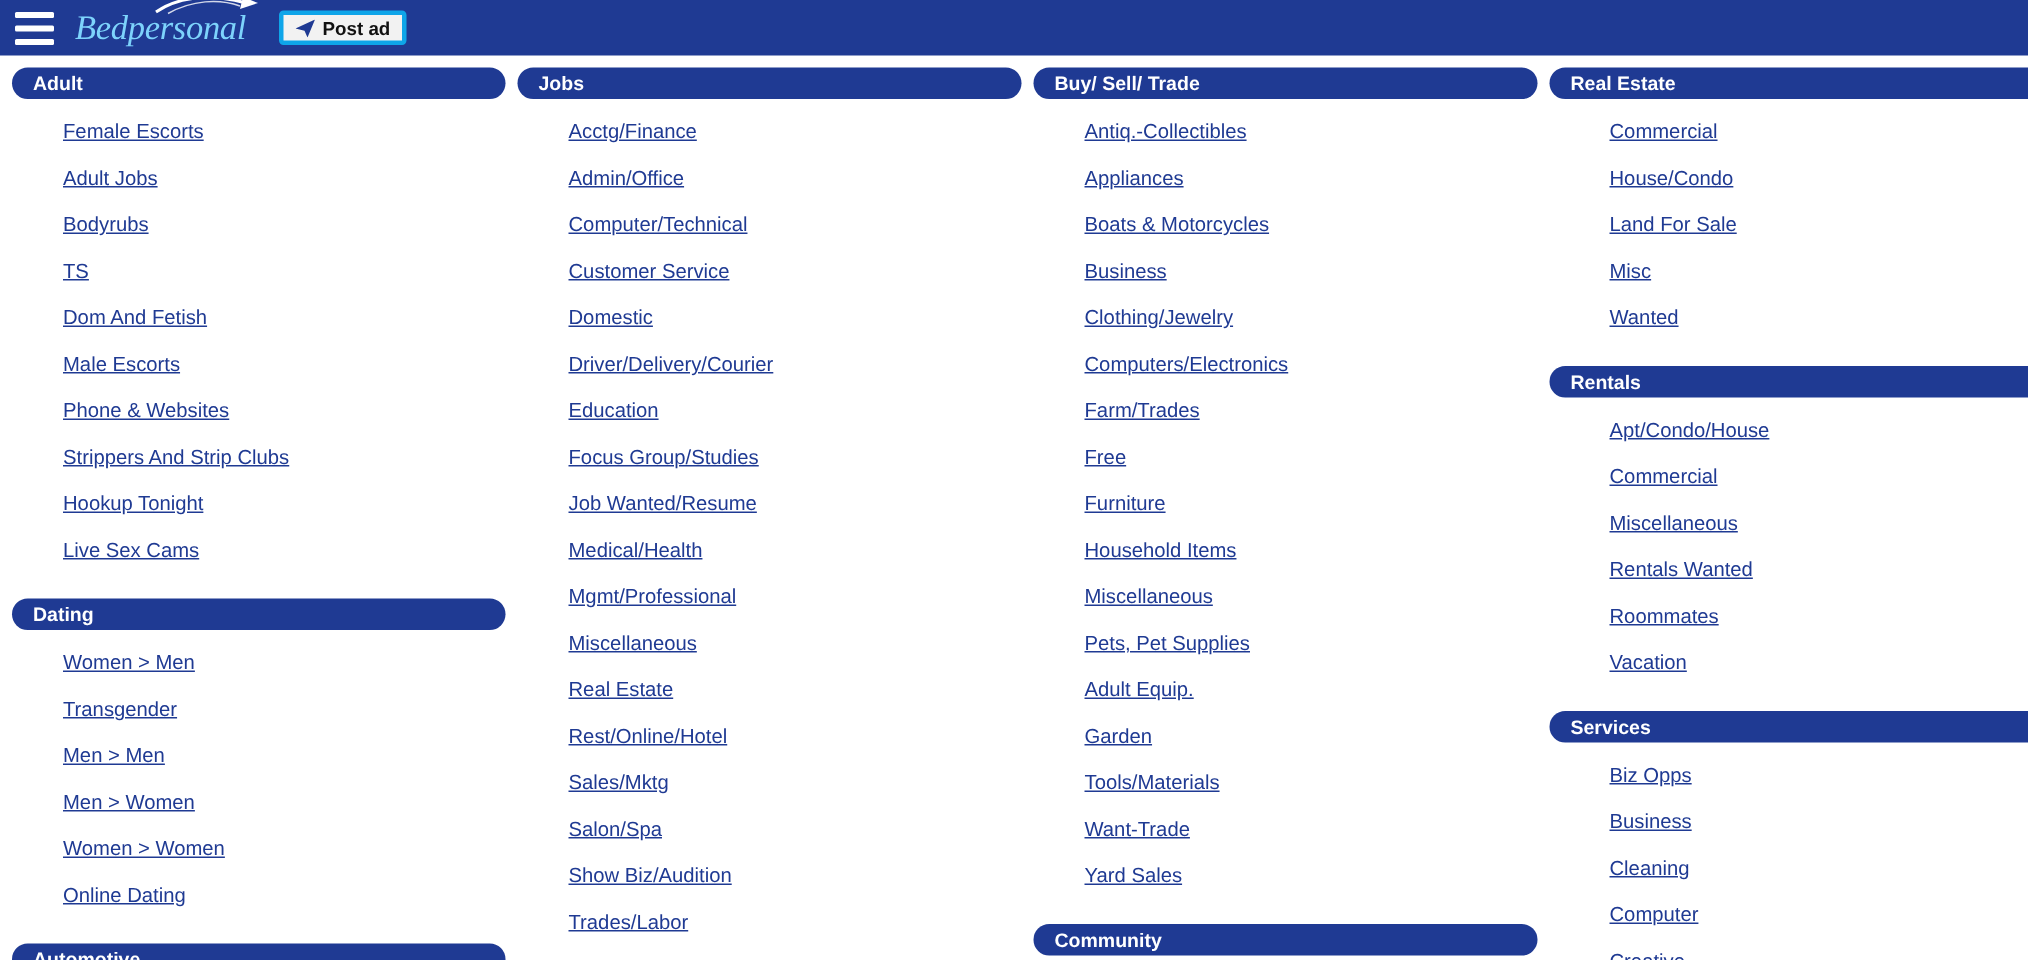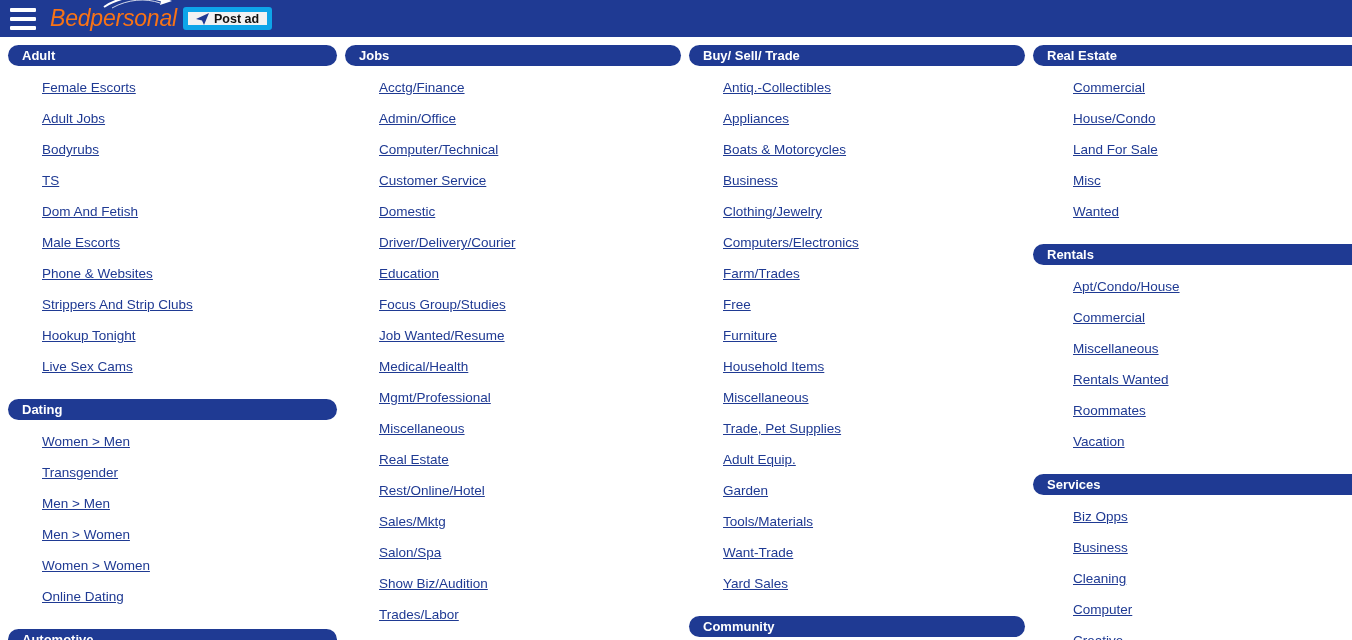--- a/index.html
+++ b/index.html
@@ -32,41 +32,41 @@
     margin-right: 14px;
   }
   .hamburger span {
     display: block;
     height: 4px;
     width: 100%;
     background: #ffffff;
     border-radius: 1px;
   }
   .brand {
-    color: #f97316;
+    color: #7dd3fc;
     font-size: 23px;
     font-style: italic;
-    font-family: Liberation Sans, sans-serif;
+    font-family: Liberation Serif, serif;
     letter-spacing: -0.2px;
     position: relative;
     padding-right: 6px;
     white-space: nowrap;
   }
   .brand-swoosh {
     position: absolute;
     top: -11px;
     left: 52px;
     width: 72px;
     height: 16px;
     pointer-events: none;
   }
   .post-ad {
-    margin-left: 0;
+    margin-left: 16px;
     background: #f2f2f2;
-    border: 5px solid #0ea5e9;
+    border: 3px solid #0ea5e9;
     border-radius: 3px;
     height: 23px;
     display: flex;
     align-items: center;
     padding: 0 8px;
     font-size: 12.5px;
     font-weight: bold;
     color: #111;
     cursor: pointer;
     white-space: nowrap;
@@ -206,21 +206,21 @@
       <li><a href="#">Appliances</a></li>
       <li><a href="#">Boats &amp; Motorcycles</a></li>
       <li><a href="#">Business</a></li>
       <li><a href="#">Clothing/Jewelry</a></li>
       <li><a href="#">Computers/Electronics</a></li>
       <li><a href="#">Farm/Trades</a></li>
       <li><a href="#">Free</a></li>
       <li><a href="#">Furniture</a></li>
       <li><a href="#">Household Items</a></li>
       <li><a href="#">Miscellaneous</a></li>
-      <li><a href="#">Trade, Pet Supplies</a></li>
+      <li><a href="#">Pets, Pet Supplies</a></li>
       <li><a href="#">Adult Equip.</a></li>
       <li><a href="#">Garden</a></li>
       <li><a href="#">Tools/Materials</a></li>
       <li><a href="#">Want-Trade</a></li>
       <li><a href="#">Yard Sales</a></li>
     </ul>
     <div class="cat-header spaced">Community</div>
   </div>
 
   <div class="column col4">

